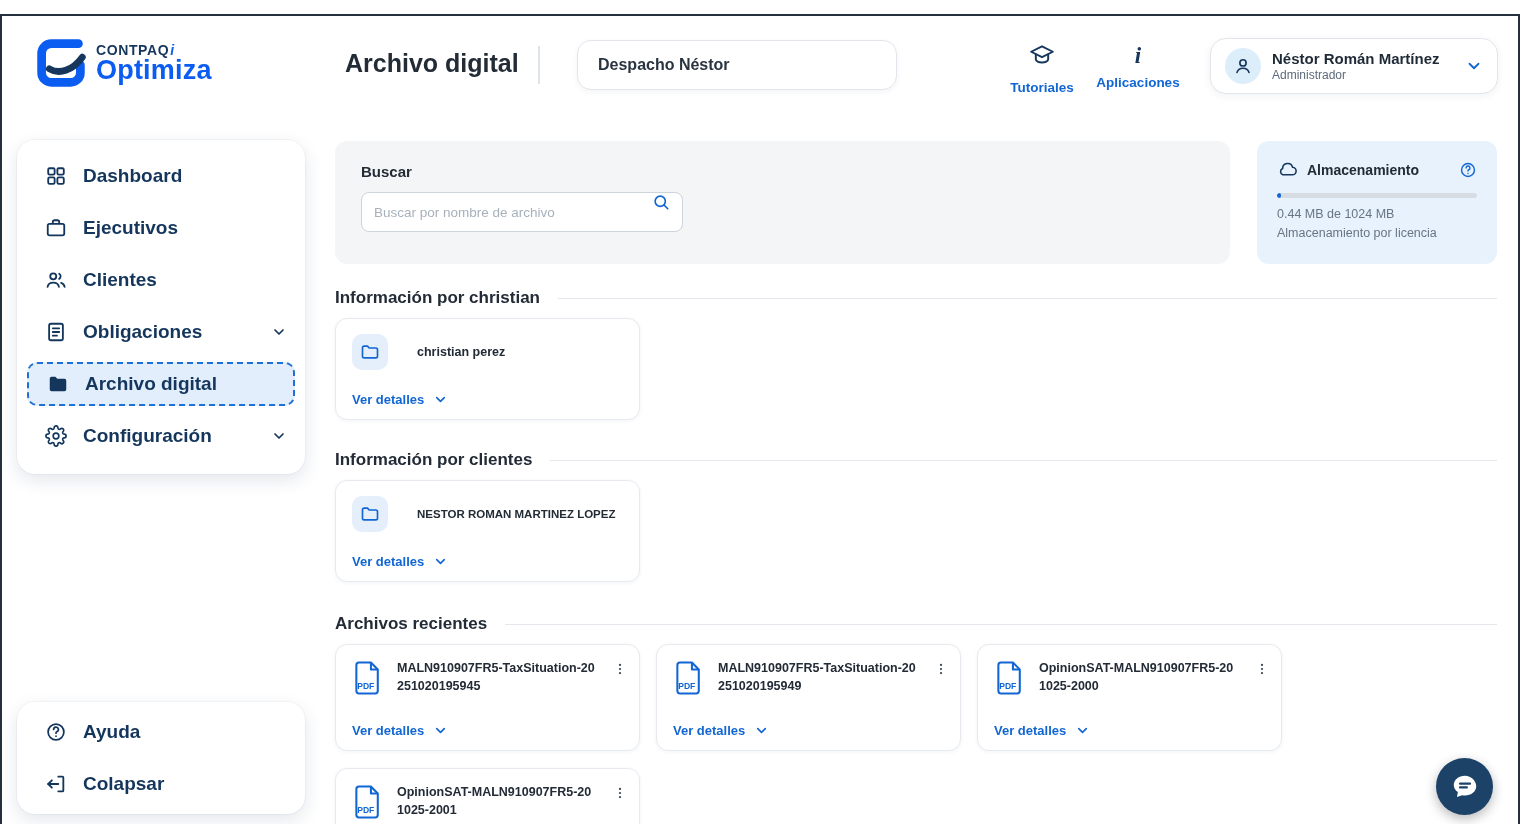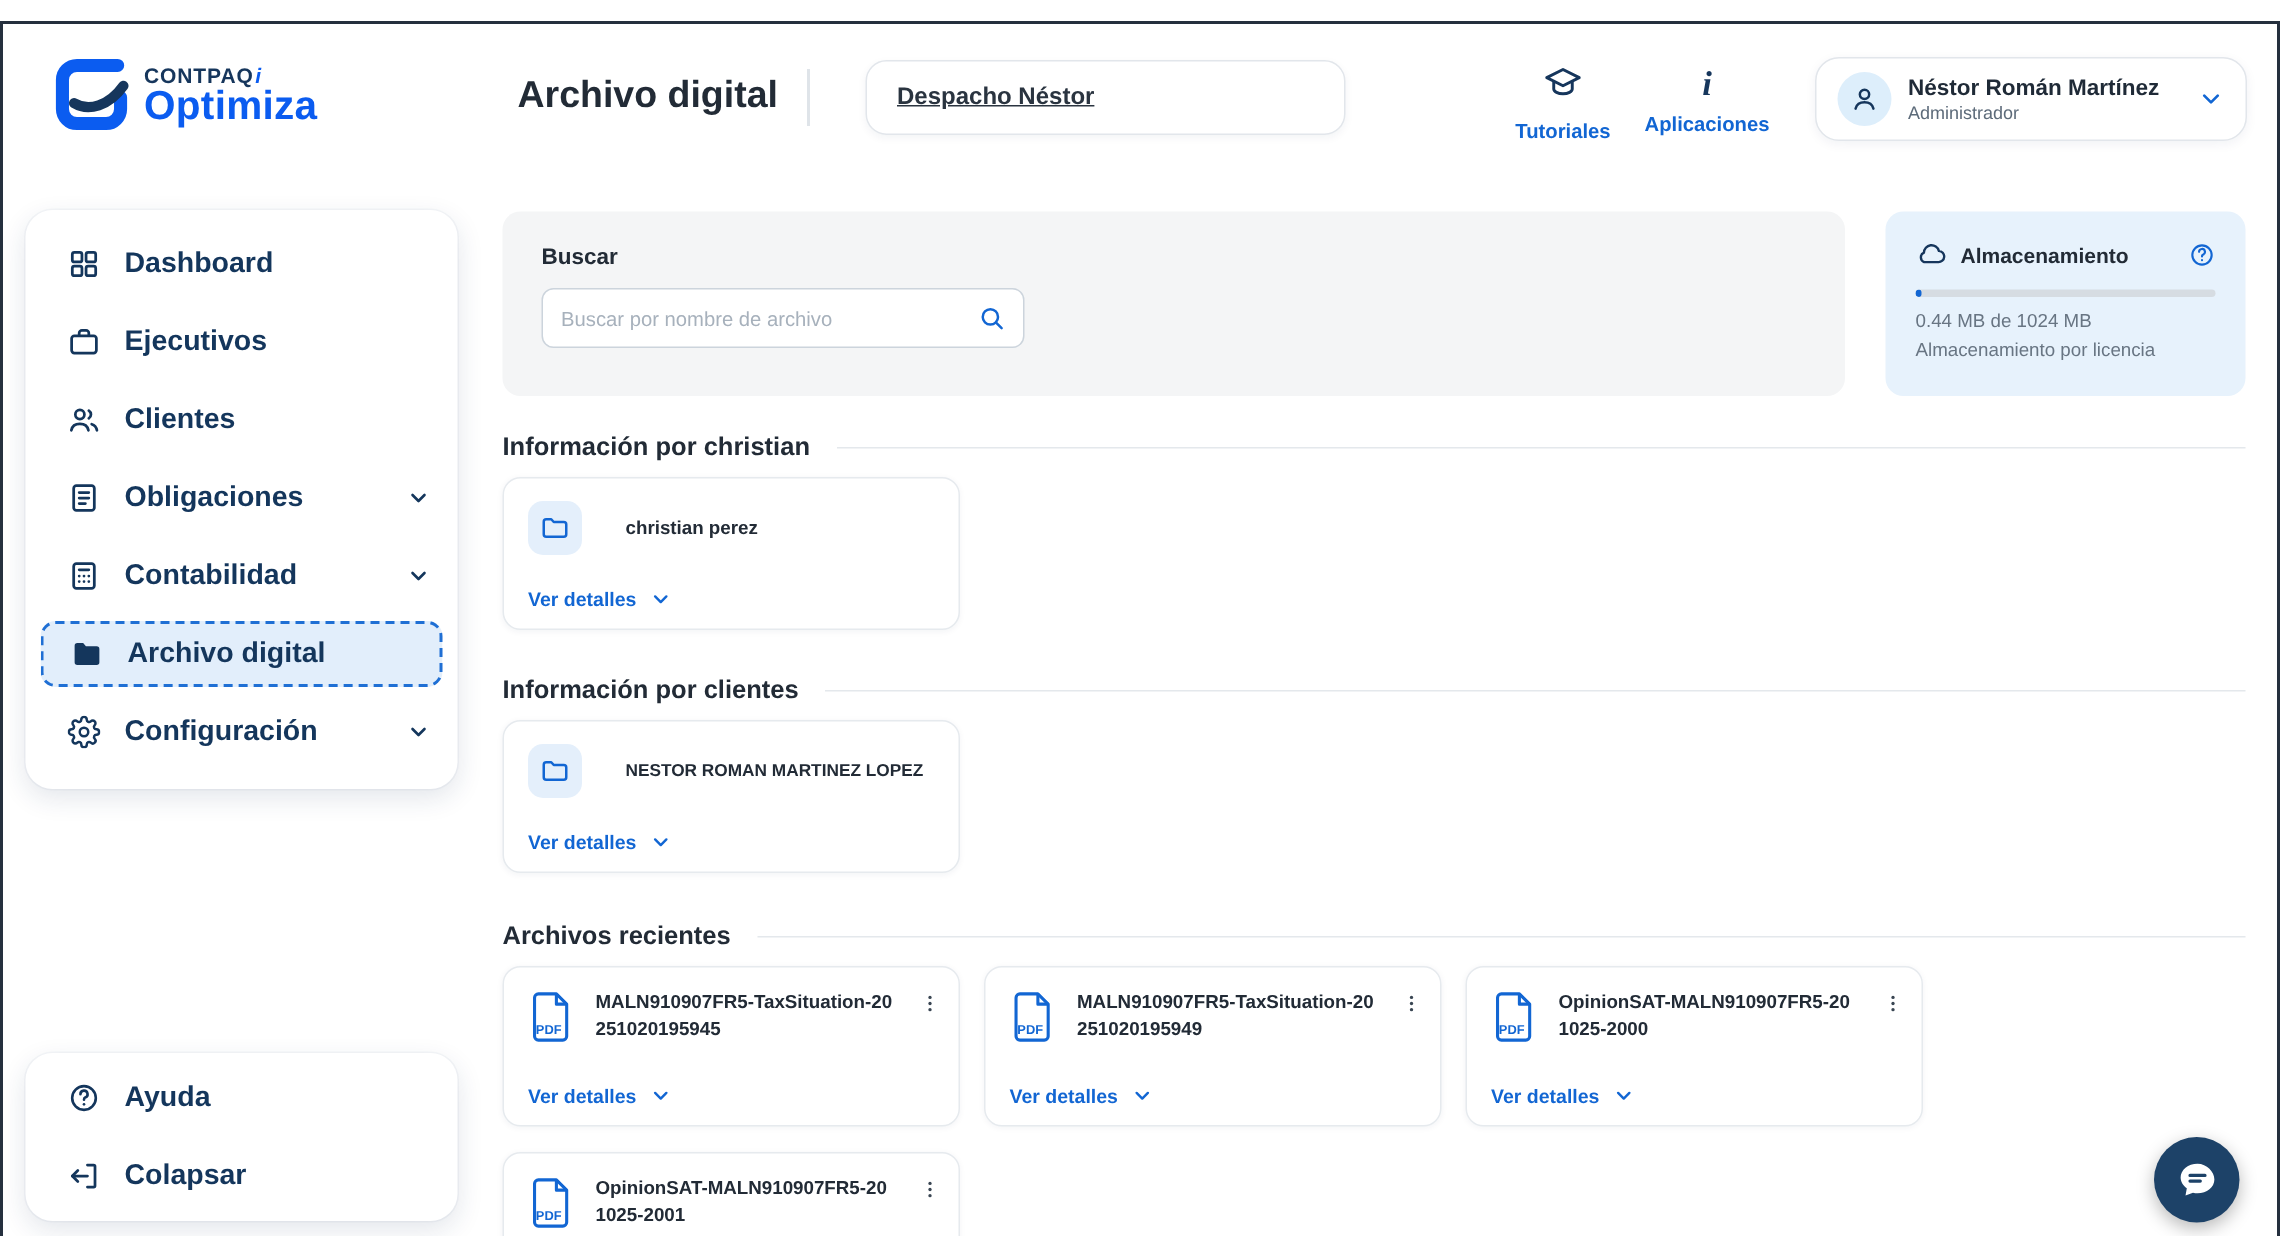--- a/index.html
+++ b/index.html
@@ -13,21 +13,21 @@
   .logo-top { font-size:14px; font-weight:700; color:#16365c; letter-spacing:.6px; margin-top:10px; }
   .logo-top .logo-i { color:#0b5cf0; font-style:italic; margin-left:1px; }
   .logo-product { font-size:27px; font-weight:800; color:#0b5cf0; margin-top:-3px; letter-spacing:.2px; }
 
   .page-title { position:absolute; left:343px; top:33px; font-size:25px; font-weight:700; color:#222b36; }
   .header-sep { position:absolute; left:536px; top:30px; width:2px; height:38px; background:#dfe4e9; }
 
   .workspace { position:absolute; left:575px; top:24px; width:320px; height:50px;
                background:#fff; border:1px solid #e2e6eb; border-radius:14px;
                box-shadow:0 2px 6px rgba(20,40,80,.05); display:flex; align-items:center;
-               padding:0 20px; font-size:16px; font-weight:700; color:#2a3440;text-decoration:underline; }
+               padding:0 20px; font-size:16px; font-weight:700; color:#2a3440; }
 
   .hdr-action { position:absolute; top:26px; width:96px; display:flex; flex-direction:column;
                 align-items:center; gap:7px; cursor:pointer; }
   .hdr-action .hdr-ico { height:26px; display:flex; align-items:center; color:#16365c; }
   .hdr-action .hdr-lbl { font-size:13.5px; font-weight:600; color:#1266d3; }
   .info-glyph { font-family:"Liberation Serif", serif; font-style:italic; font-weight:800;
                 font-size:23px; color:#16365c; line-height:1; }
 
   .user-card { position:absolute; left:1208px; top:22px; width:288px; height:56px;
                background:#fff; border:1px solid #e2e6eb; border-radius:16px;
@@ -55,21 +55,21 @@
                     background:#fff; padding:4px 0;
                     box-shadow:0 6px 18px rgba(25,50,90,.12), 0 0 0 1px rgba(25,50,90,.04); }
 
   
   .main { position:absolute; left:333px; top:125px; width:1162px; }
   .row-top { display:flex; gap:27px; }
 
   .search-panel { width:895px; height:123px; background:#f4f5f6; border-radius:12px; padding:22px 26px; }
   .search-title { font-size:15px; font-weight:700; color:#222b36; margin-bottom:12px; }
   .search-box { width:322px; height:40px; background:#fff; border:1px solid #ccd4dc; border-radius:8px;
-                display:flex; align-items:center; padding:0 12px; }
+                display:flex; padding:0 12px; }
   .search-box input { flex:1; border:none; outline:none; background:transparent;
                       font-family:inherit; font-size:13.5px; color:#333; }
   .search-box input::placeholder { color:#a7b1bc; }
   .search-ico { display:flex; color:#1266d3; cursor:pointer; }
 
   .storage-card { width:240px; height:123px; background:#e7f2fc; border-radius:12px; padding:18px 20px 0; }
   .storage-head { display:flex; align-items:center; gap:9px; }
   .storage-head .cloud { display:flex; color:#16365c; }
   .storage-title { font-size:14px; font-weight:700; color:#222b36; }
   .storage-help { margin-left:auto; display:flex; color:#1266d3; cursor:pointer; }
@@ -209,35 +209,20 @@
           </svg>
       </span>
       <span class="nav-label">Obligaciones</span>
       <span class="nav-caret">
         <svg width="16" height="16" viewBox="0 0 24 24" fill="none" stroke="currentColor" stroke-width="2.6" stroke-linecap="round" stroke-linejoin="round">
             <path d="M6 9l6 6 6-6"></path>
           </svg>
       </span>
     </div>
 
-    <div class="nav-item">
-      <span class="nav-icon">
-        <svg viewBox="0 0 24 24" fill="none" stroke="currentColor" stroke-width="2" stroke-linecap="round">
-            <rect x="4.5" y="3" width="15" height="18" rx="2"></rect>
-            <path d="M8.5 7.5h7"></path>
-            <path d="M8.5 12h.01M12 12h.01M15.5 12h.01M8.5 16h.01M12 16h.01M15.5 16h.01"></path>
-          </svg>
-      </span>
-      <span class="nav-label">Contabilidad</span>
-      <span class="nav-caret">
-        <svg width="16" height="16" viewBox="0 0 24 24" fill="none" stroke="currentColor" stroke-width="2.6" stroke-linecap="round" stroke-linejoin="round">
-            <path d="M6 9l6 6 6-6"></path>
-          </svg>
-      </span>
-    </div>
 
     <div class="nav-item active">
       <span class="nav-icon">
         <svg viewBox="0 0 24 24">
             <path fill="currentColor" d="M3 6a2 2 0 0 1 2-2h4.2l2 2.3H19a2 2 0 0 1 2 2V18a2 2 0 0 1-2 2H5a2 2 0 0 1-2-2z"></path>
           </svg>
       </span>
       <span class="nav-label">Archivo digital</span>
     </div>
 

